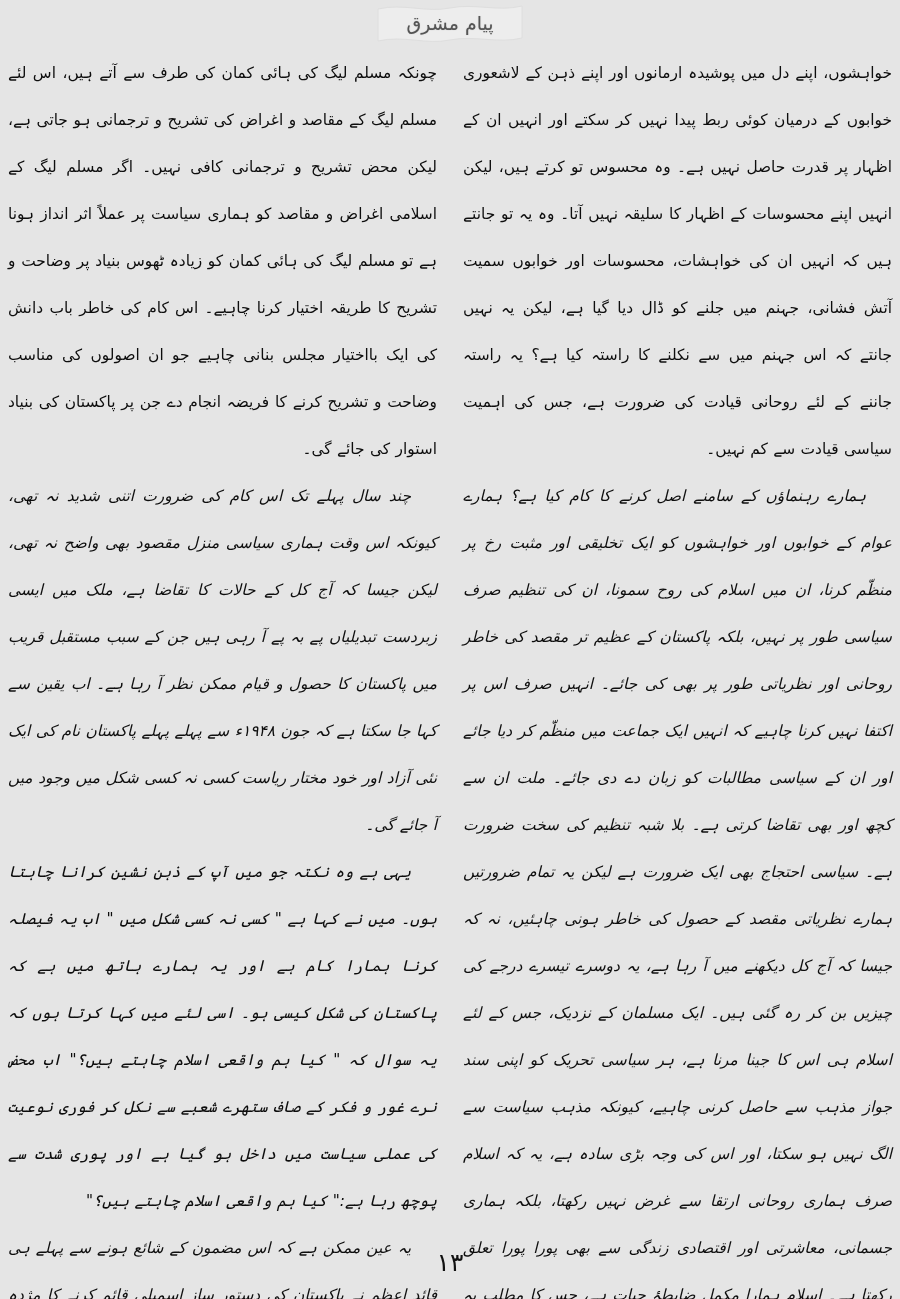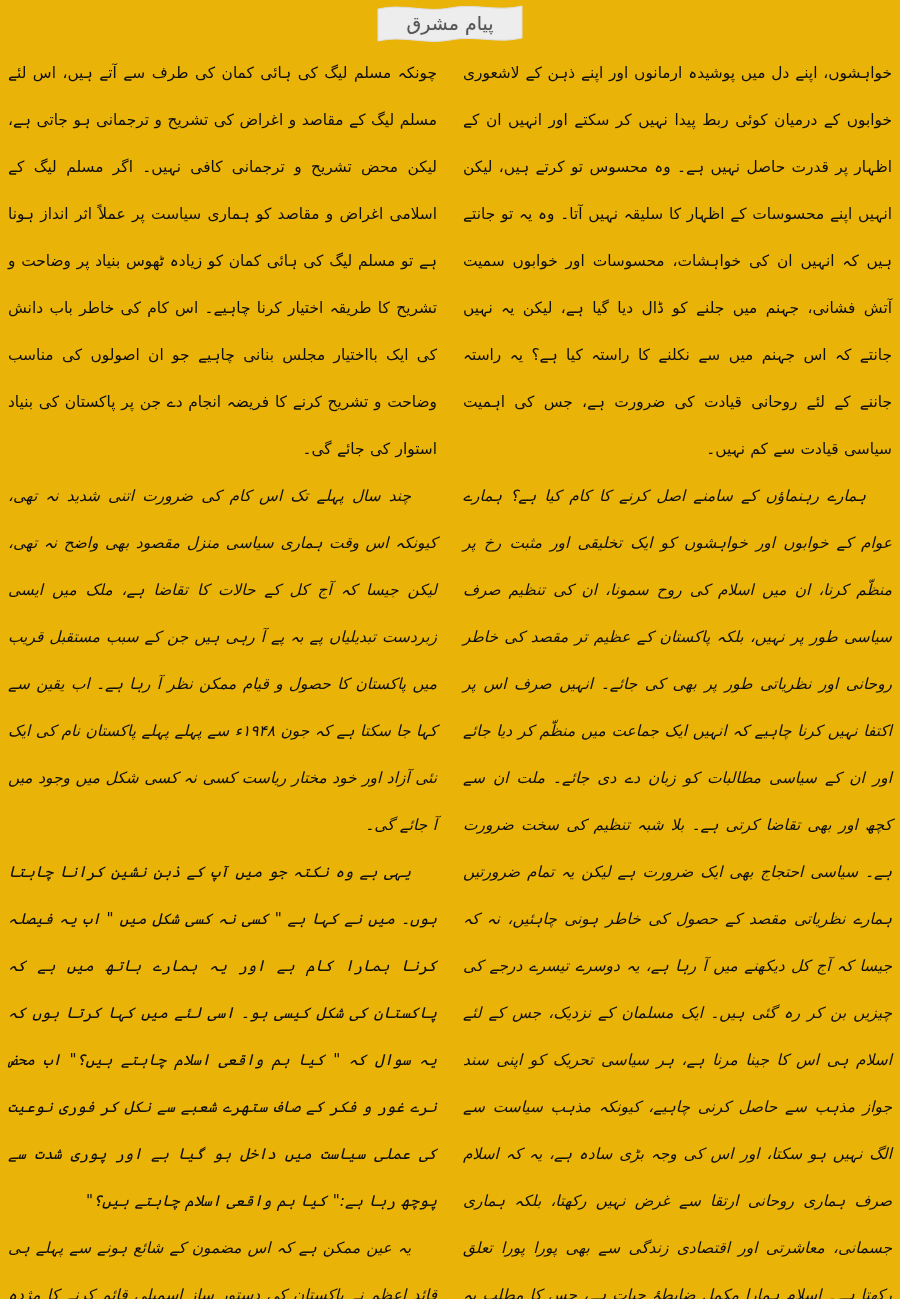--- a/index.html
+++ b/index.html
@@ -9,21 +9,21 @@
     background: #ffffff;
   }
   body {
     font-family: "DejaVu Sans", sans-serif;
   }
 
   .page {
     position: relative;
     width: 900px;
     height: 1299px;
-    background: #eab308;
+    background: #e5e5e5;
     overflow: hidden;
     box-sizing: border-box;
   }
 
   
   .masthead {
     position: absolute;
     top: 2px;
     left: 0;
     right: 0;
@@ -139,14 +139,17 @@
     <div class="column">
       <p class="para">چونکہ مسلم لیگ کی ہائی کمان کی طرف سے آتے ہیں، اس لئے مسلم لیگ کے مقاصد و اغراض کی تشریح و ترجمانی ہو جاتی ہے، لیکن محض تشریح و ترجمانی کافی نہیں۔ اگر مسلم لیگ کے اسلامی اغراض و مقاصد کو ہماری سیاست پر عملاً اثر انداز ہونا ہے تو مسلم لیگ کی ہائی کمان کو زیادہ ٹھوس بنیاد پر وضاحت و تشریح کا طریقہ اختیار کرنا چاہیے۔ اس کام کی خاطر باب دانش کی ایک بااختیار مجلس بنانی چاہیے جو ان اصولوں کی مناسب وضاحت و تشریح کرنے کا فریضہ انجام دے جن پر پاکستان کی بنیاد استوار کی جائے گی۔</p>
       <p class="para indent">چند سال پہلے تک اس کام کی ضرورت اتنی شدید نہ تھی، کیونکہ اس وقت ہماری سیاسی منزل مقصود بھی واضح نہ تھی، لیکن جیسا کہ آج کل کے حالات کا تقاضا ہے، ملک میں ایسی زبردست تبدیلیاں پے بہ پے آ رہی ہیں جن کے سبب مستقبل قریب میں پاکستان کا حصول و قیام ممکن نظر آ رہا ہے۔ اب یقین سے کہا جا سکتا ہے کہ جون ۱۹۴۸ء سے پہلے پہلے پاکستان نام کی ایک نئی آزاد اور خود مختار ریاست کسی نہ کسی شکل میں وجود میں آ جائے گی۔</p>
       <p class="para indent">یہی ہے وہ نکتہ جو میں آپ کے ذہن نشین کرانا چاہتا ہوں۔ میں نے کہا ہے " کسی نہ کسی شکل میں " اب یہ فیصلہ کرنا ہمارا کام ہے اور یہ ہمارے ہاتھ میں ہے کہ پاکستان کی شکل کیسی ہو۔ اسی لئے میں کہا کرتا ہوں کہ یہ سوال کہ " کیا ہم واقعی اسلام چاہتے ہیں؟" اب محض نرے غور و فکر کے صاف ستھرے شعبے سے نکل کر فوری نوعیت کی عملی سیاست میں داخل ہو گیا ہے اور پوری شدت سے پوچھ رہا ہے:" کیا ہم واقعی اسلام چاہتے ہیں؟"</p>
       <p class="para indent">یہ عین ممکن ہے کہ اس مضمون کے شائع ہونے سے پہلے ہی قائد اعظم نے پاکستان کی دستور ساز اسمبلی قائم کرنے کا مژدہ مسلمانان ہند کو دے دیا ہو اور اگر اس وقت تک ایسا نہ بھی ہو سکا تو بہت جلد اس کا اعلان منظر عام پر آ جائے گا۔ لہٰذا مسلمان واضعین قانون اور باب دانش کو فوراً ذہنی طور پر خود کو تیار کر لینا چاہیے کہ نئی اسلامی ریاست کا سیاسی نظام کیا ہوگا، کس نوعیت کا معاشرہ استوار کرنا ہوگا، اور قومی مقاصد کیا ہوں گے۔ ان کے سامنے جو مسئلہ در پیش ہے وہ اپنی نوعیت کے اعتبار سے بالکل سادہ ہے:" کیا ہماری ریاست مذہب سے عالمی دوری کی ایک اور علامت ہوگی ان مسلم ریاستوں میں ایک اور مسلم ریاست کا اضافہ، جن میں اسلام کا کوئی اثر اور عمل دخل نہیں ہے نہ سیاسی نظام کی تشکیل میں نہ معاشرتی طرز عمل میں، یا پھر یہ جدید تاریخ میں ایک نہایت پر جوش اور انتہائی شاندار تجربہ ہوگا، اس شاہراہ پر پہلا قدم جو انسان کامل  نے پوری انسانیت کو دکھائی تھی؟ کیا پاکستان بر عظیم ہندوستان کے چند خاص علاقوں میں مسلمانوں کی قومی ترقی کا ایک ذریعہ ہوگا، یا پھر پاکستان ایک عملی سیاسی نظریے کے طور پر پوری دنیا میں اسلام کی تجدید و احیا کی علم برداری کرے گا؟</p>
 
     </div>
 
   </div>
 
+  <div class="footer">
+    <span class="page-number">۱۳</span>
+  </div>
 
 </div>
 
 </body></html>

